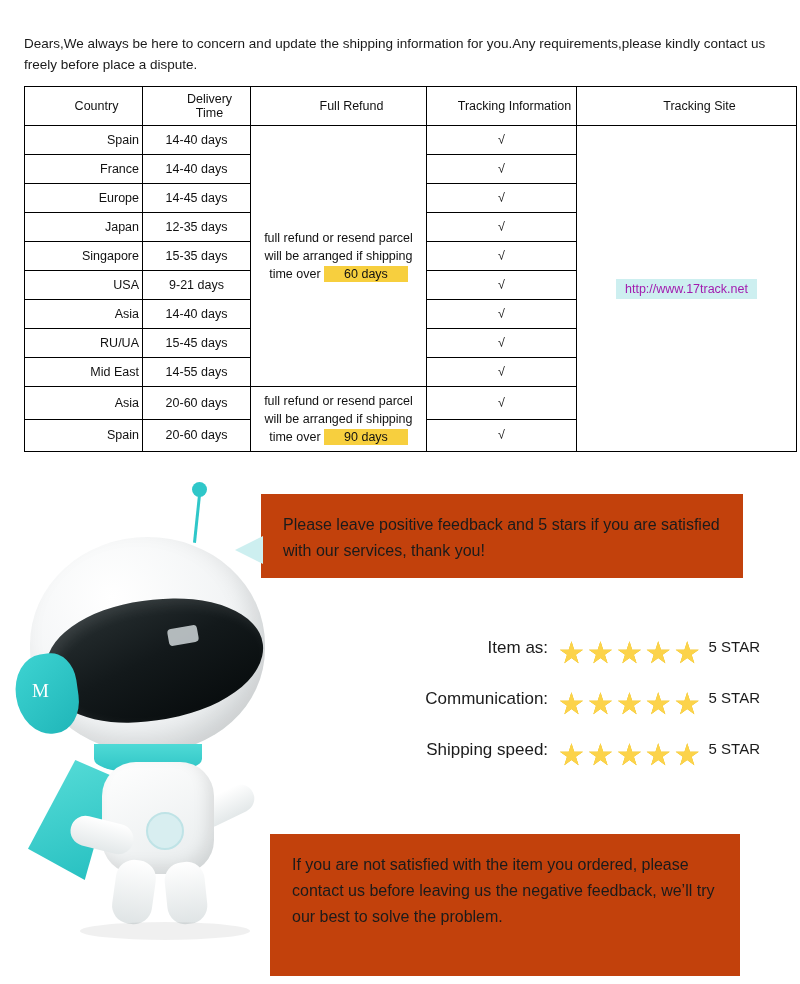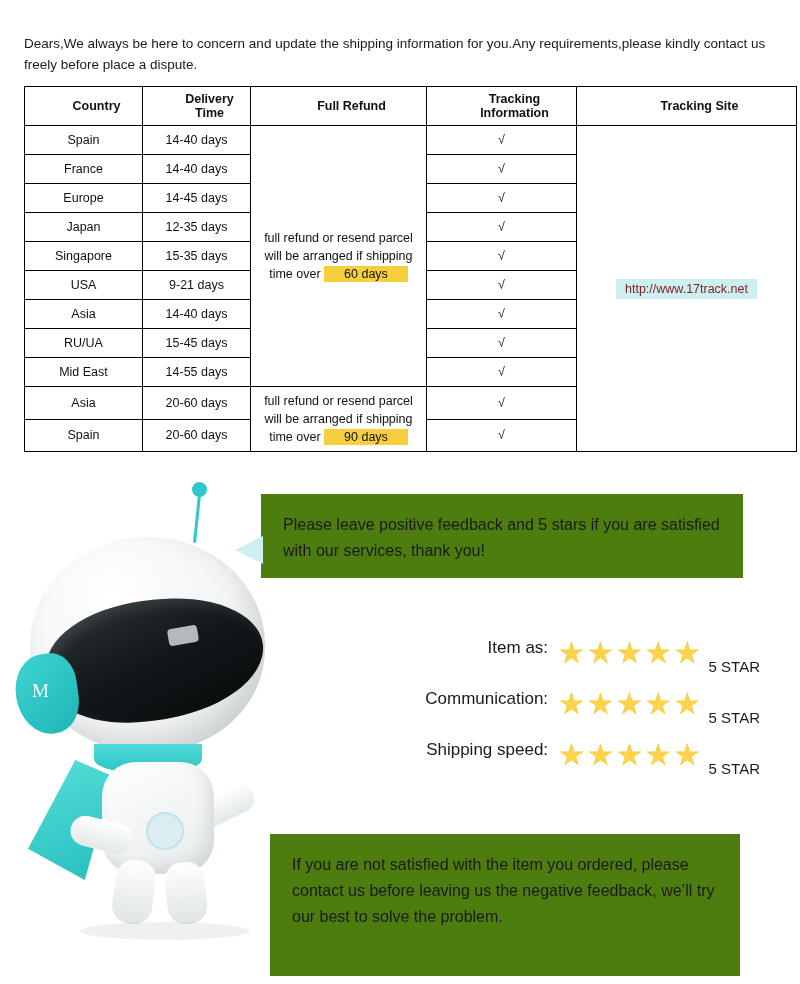--- a/index.html
+++ b/index.html
@@ -40,24 +40,24 @@
     border: 1px solid #000;
     font-size: 12.5px;
     text-align: center;
     vertical-align: middle;
     padding: 5px 3px;
     font-weight: normal;
     color: #111;
   }
   table.ship th {
     height: 22px;
-    font-weight: bold;
+    font-weight: normal;
     padding-left: 29px;
   }
-  table.ship td.country { height: 18px; }
+  table.ship td.country { height: 18px; text-align: right; }
   .col-country  { width: 118px; }
   .col-delivery { width: 108px; }
   .col-refund   { width: 176px; }
   .col-tracking { width: 150px; }
   .col-site     { width: 220px; }
 
   .refund-cell {
     font-size: 12px;
     line-height: 1.45;
     text-align: left;
@@ -66,21 +66,21 @@
   }
   .hl {
     background: #f7cf3e;
     padding: 1px 20px;
   }
   .tick { font-size: 13px; }
   .site-link {
     background: #cdeff0;
     padding: 3px 9px;
     font-size: 12.5px;
-    color: #7f1d1d;
+    color: #a21caf;
     display: inline-block;
   }
 
   
   .lower {
     position: absolute;
     left: 0;
     top: 452px;
     width: 800px;
     height: 532px;
@@ -193,21 +193,21 @@
   }
   .shadow {
     position: absolute; left: 70px; top: 440px;
     width: 170px; height: 18px; border-radius: 50%;
     background: rgba(0,0,0,0.06);
   }
 
   
   .bubble {
     position: absolute;
-    background: #4d7c0f;
+    background: #c2410c;
     color: #1b1b1b;
     font-size: 16px;
     line-height: 1.62;
     padding: 18px 22px;
     box-sizing: border-box;
   }
   .bubble-top {
     left: 261px; top: 42px;
     width: 482px; height: 84px;
   }
@@ -252,21 +252,20 @@
     font-size: 30px;
     line-height: 1;
     color: #fcd34a;
     text-shadow: 0 0 0 #e6b800;
   }
   .rating-value {
     font-size: 15px;
     color: #1b1b1b;
     margin-left: 8px;
     white-space: nowrap;
-    margin-top: 20px;
   }
 </style>
 </head>
 <body>
 
 <div class="notice-wrap">
   <div class="notice-text">Dears,We always be here to concern and update the shipping information for you.Any requirements,please kindly contact us freely before place a dispute.</div>
 
   <table class="ship">
     <colgroup>

